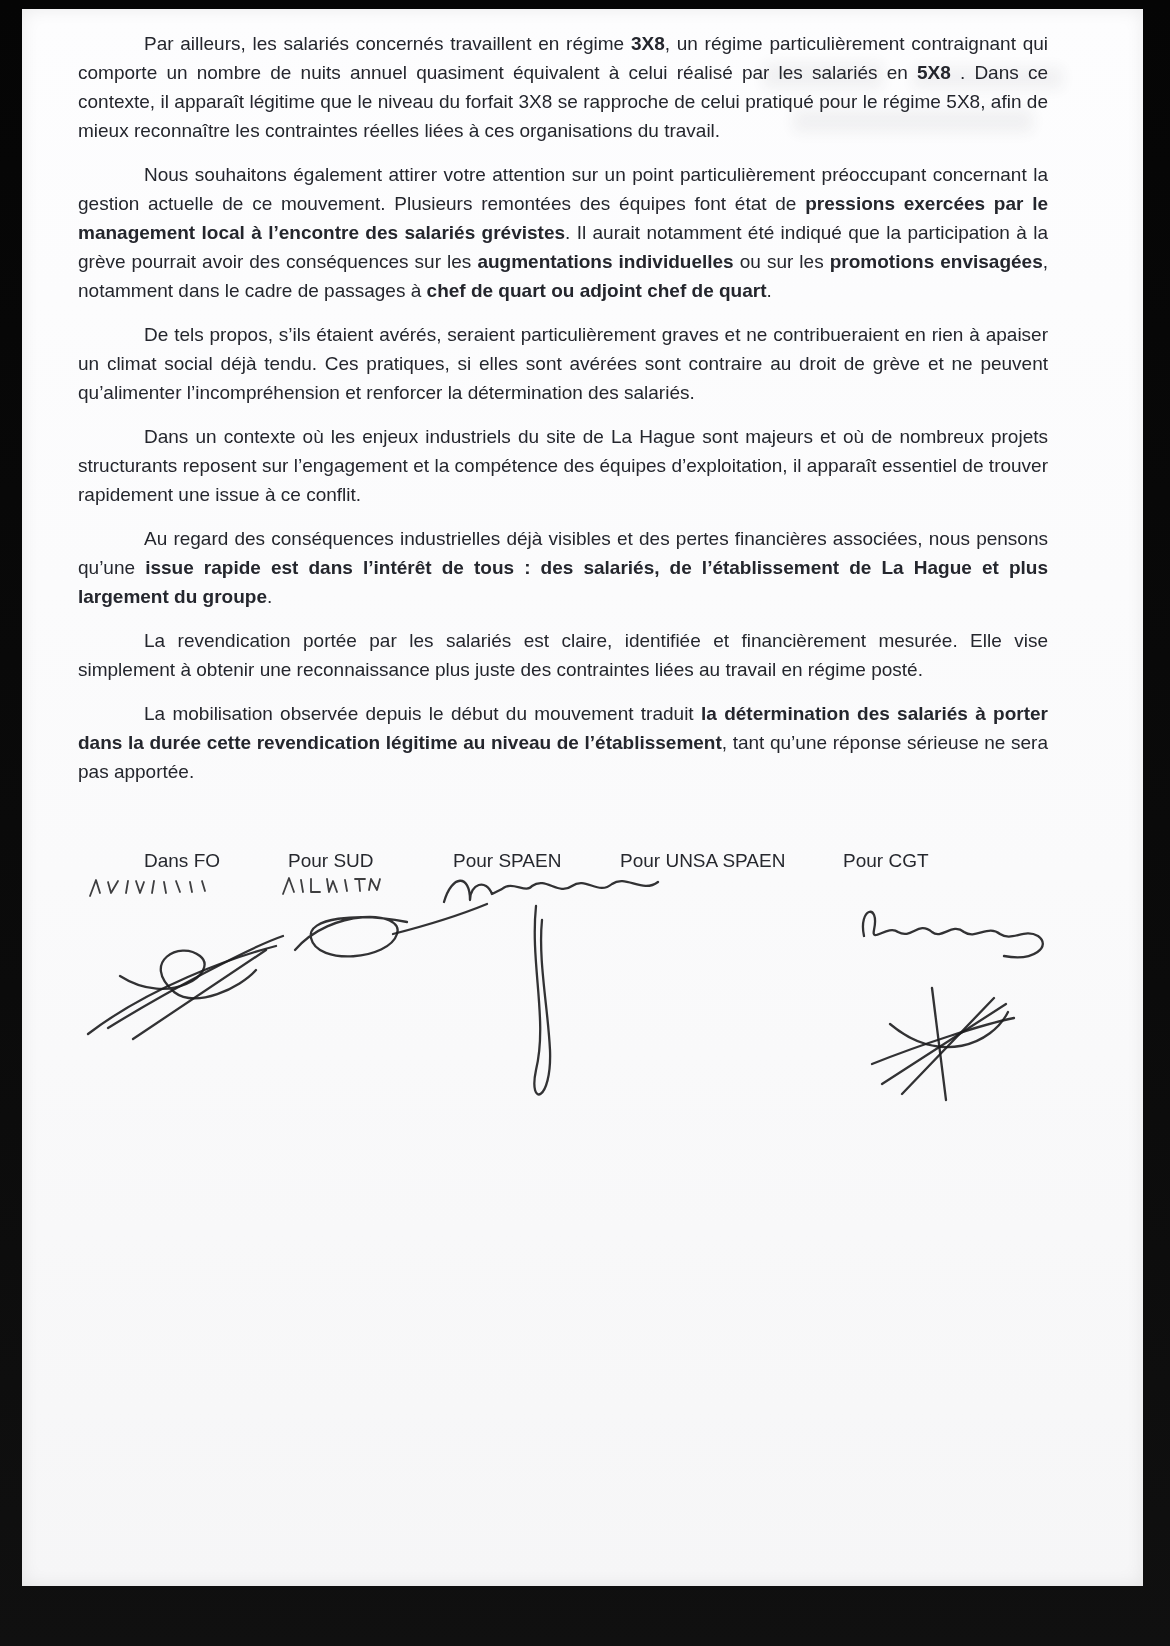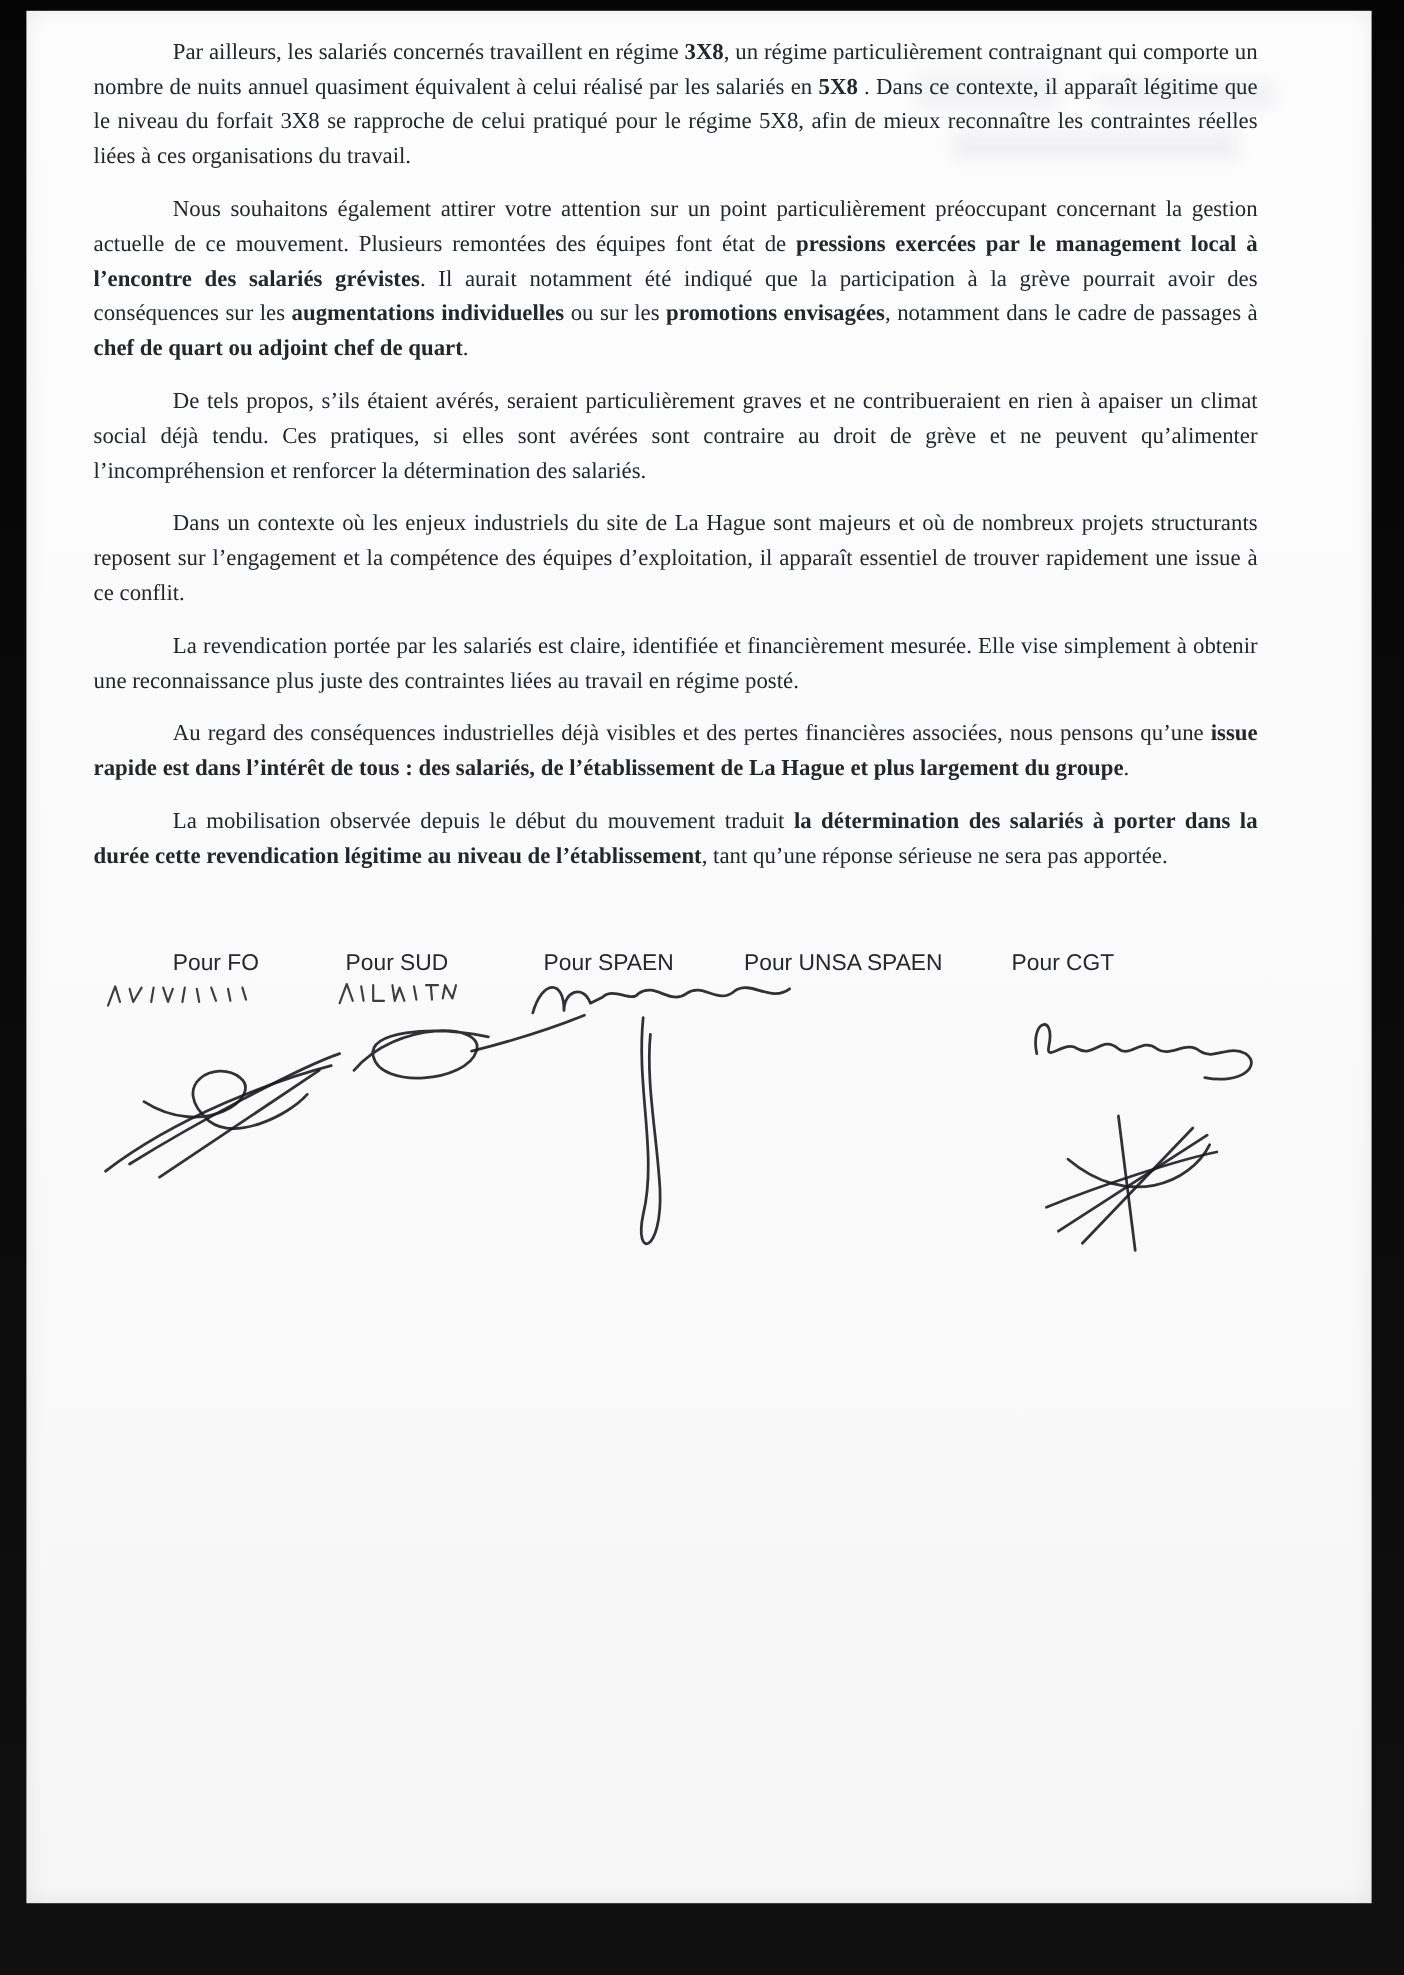--- a/index.html
+++ b/index.html
@@ -26,21 +26,20 @@
     padding:20px 95px 0 56px;
     color:#22242b;
   }
   .para{
     margin:0 0 15px 0;
     font-size:19px;
     line-height:29px;
     text-align:justify;
     text-indent:66px;
     color:#24262d;
-    font-family:Liberation Serif, serif;
   }
   .b{font-weight:700;}
   .sig-block{
     position:relative;
     margin-top:64px;
     height:310px;
   }
   .sig-label{
     position:absolute;top:0;
     font-size:19px;color:#26282e;
@@ -83,28 +82,28 @@
         <i></i>
         <i></i>
       </div>
     <div class="content">
 
       <div>
           <p class="para"><span>Par ailleurs, les salariés concernés travaillent en régime </span><span class="b">3X8</span><span>, un régime particulièrement contraignant qui comporte un nombre de nuits annuel quasiment équivalent à celui réalisé par les salariés en </span><span class="b">5X8</span><span> . Dans ce contexte, il apparaît légitime que le niveau du forfait 3X8 se rapproche de celui pratiqué pour le régime 5X8, afin de mieux reconnaître les contraintes réelles liées à ces organisations du travail.</span></p>
           <p class="para"><span>Nous souhaitons également attirer votre attention sur un point particulièrement préoccupant concernant la gestion actuelle de ce mouvement. Plusieurs remontées des équipes font état de </span><span class="b">pressions exercées par le management local à l’encontre des salariés grévistes</span><span>. Il aurait notamment été indiqué que la participation à la grève pourrait avoir des conséquences sur les </span><span class="b">augmentations individuelles</span><span> ou sur les </span><span class="b">promotions envisagées</span><span>, notamment dans le cadre de passages à </span><span class="b">chef de quart ou adjoint chef de quart</span><span>.</span></p>
           <p class="para"><span>De tels propos, s’ils étaient avérés, seraient particulièrement graves et ne contribueraient en rien à apaiser un climat social déjà tendu. Ces pratiques, si elles sont avérées sont contraire au droit de grève et ne peuvent qu’alimenter l’incompréhension et renforcer la détermination des salariés.</span></p>
           <p class="para"><span>Dans un contexte où les enjeux industriels du site de La Hague sont majeurs et où de nombreux projets structurants reposent sur l’engagement et la compétence des équipes d’exploitation, il apparaît essentiel de trouver rapidement une issue à ce conflit.</span></p>
+          <p class="para"><span>Au regard des conséquences industrielles déjà visibles et des pertes financières associées, nous pensons qu’une </span><span class="b">issue rapide est dans l’intérêt de tous : des salariés, de l’établissement de La Hague et plus largement du groupe</span><span>.</span></p>
           <p class="para"><span>La revendication portée par les salariés est claire, identifiée et financièrement mesurée. Elle vise simplement à obtenir une reconnaissance plus juste des contraintes liées au travail en régime posté.</span></p>
-          <p class="para"><span>Au regard des conséquences industrielles déjà visibles et des pertes financières associées, nous pensons qu’une </span><span class="b">issue rapide est dans l’intérêt de tous : des salariés, de l’établissement de La Hague et plus largement du groupe</span><span>.</span></p>
           <p class="para"><span>La mobilisation observée depuis le début du mouvement traduit </span><span class="b">la détermination des salariés à porter dans la durée cette revendication légitime au niveau de l’établissement</span><span>, tant qu’une réponse sérieuse ne sera pas apportée.</span></p>
         </div>
 
       <div class="sig-block">
 
-        <span class="sig-label" style="left:66px">Pour FO</span>
+        <span class="sig-label" style="left:66px">Dans FO</span>
         <span class="sig-label" style="left:210px">Pour SUD</span>
         <span class="sig-label" style="left:375px">Pour SPAEN</span>
         <span class="sig-label" style="left:542px">Pour UNSA SPAEN</span>
         <span class="sig-label" style="left:765px">Pour CGT</span>
 
         <svg class="sig" style="left:0px;top:26px" width="260" height="190" viewBox="0 0 260 190">
           <path class="thin" d="M12,20 L18,4 L22,17 M30,6 L33,17 L40,5 M48,17 L50,5 M58,5 L62,17 L66,6 M74,17 L76,5 M86,6 L88,17 M98,5 L102,16 M112,6 L114,16 M124,5 L127,15"></path>
           <path d="M30,152 C85,118 170,72 205,60"></path>
           <path d="M10,158 C70,112 152,82 198,70"></path>
           <path d="M55,163 L188,74"></path>

